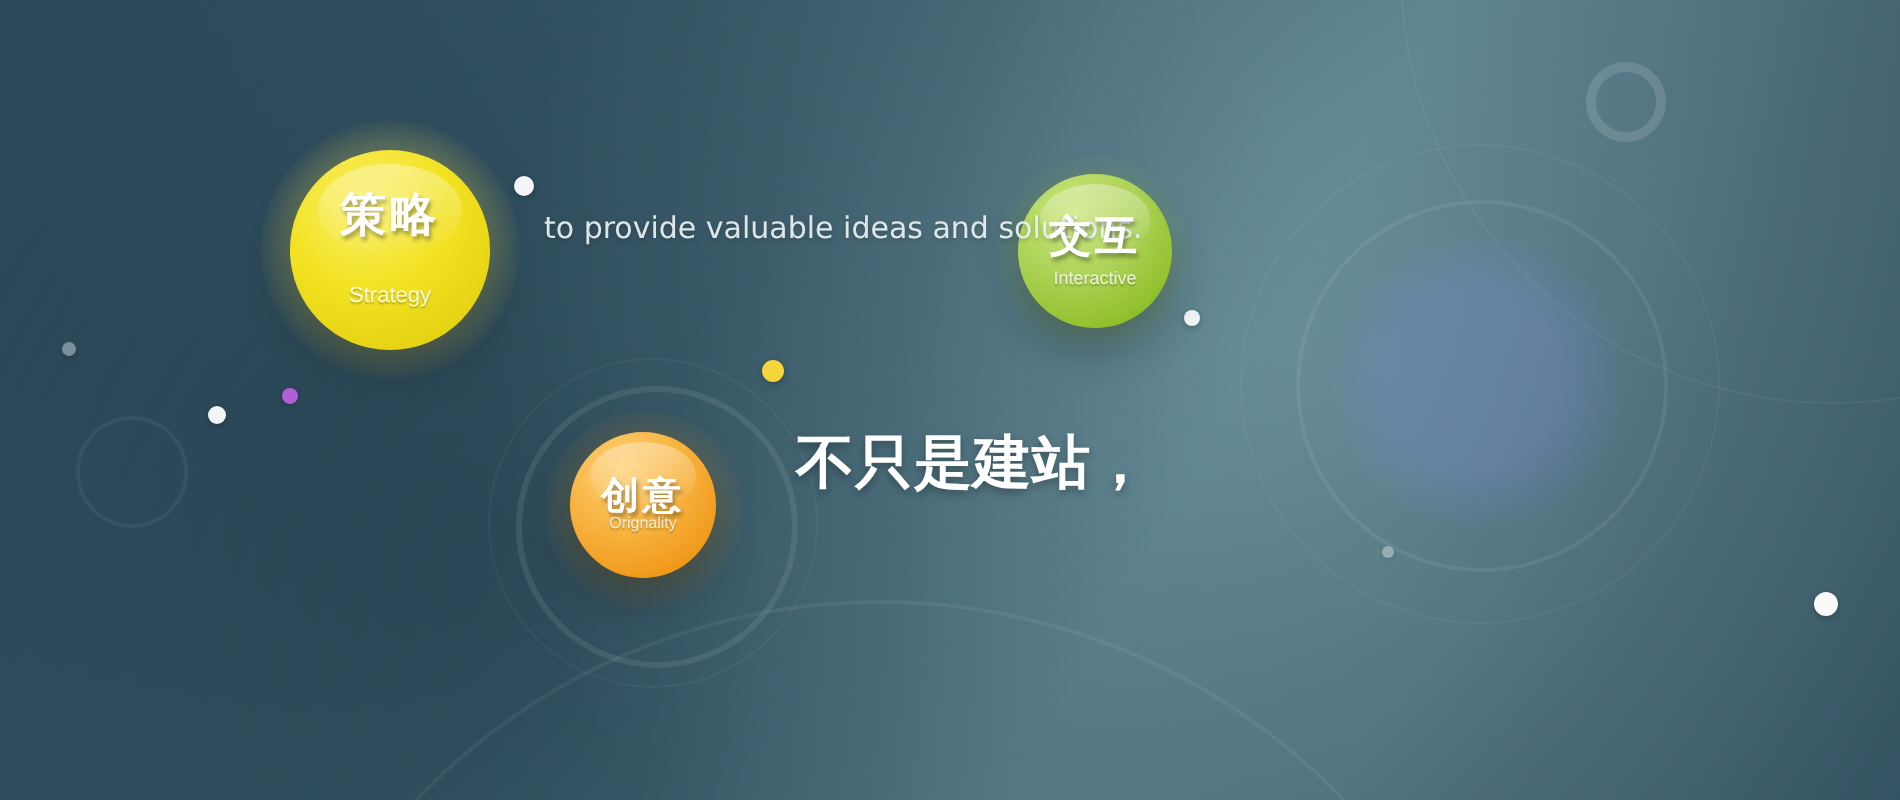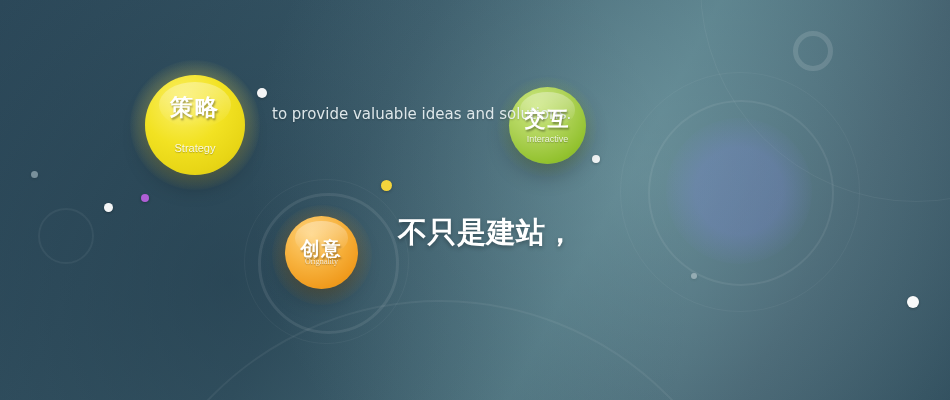--- a/index.html
+++ b/index.html
@@ -107,21 +107,21 @@
   #bubble-interactive .en { font-size: 9px; margin-top: 6px; }
 
   
   #halo-originality { left: 272px; top: 205px; width: 100px; height: 100px;
     background: radial-gradient(circle, rgba(245,166,35,0.22) 42%, rgba(245,166,35,0.0) 74%); }
   #bubble-originality {
     left: 285px; top: 216px; width: 73px; height: 73px;
     background: radial-gradient(circle at 36% 26%, #ffd27a 0%, #f7b23e 44%, #f09a1c 76%, #e08a0d 100%);
   }
   #bubble-originality .cn { font-size: 19px; }
-  #bubble-originality .en { font-size: 8px; margin-top: 0; color: rgba(255,255,255,0.78); font-family: Liberation Serif, serif; }
+  #bubble-originality .en { font-size: 8px; margin-top: 0; color: rgba(255,255,255,0.78); }
 
   
   #halo-service { left: 666px; top: 118px; width: 146px; height: 146px;
     background: radial-gradient(circle, rgba(130,135,230,0.25) 42%, rgba(130,135,230,0.0) 74%); }
   #bubble-service {
     left: 683px; top: 135px; width: 112px; height: 112px;
     background: radial-gradient(circle at 36% 24%, #a6abf0 0%, #8289e4 42%, #6f74dc 74%, #5f63cf 100%);
   }
   #bubble-service .cn { font-size: 30px; }
   #bubble-service .en { font-size: 12px; margin-top: 9px; }

